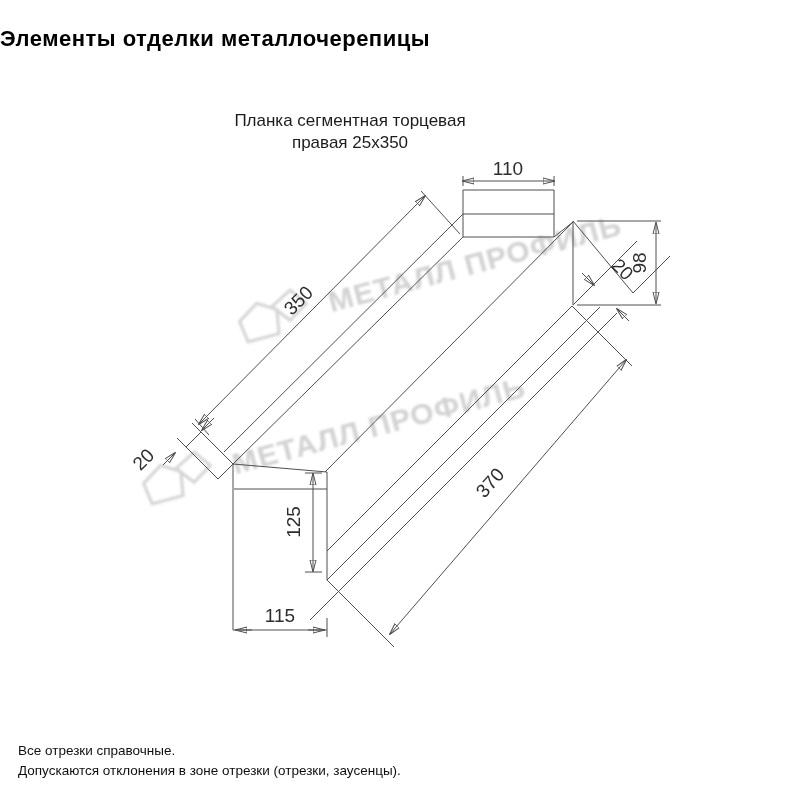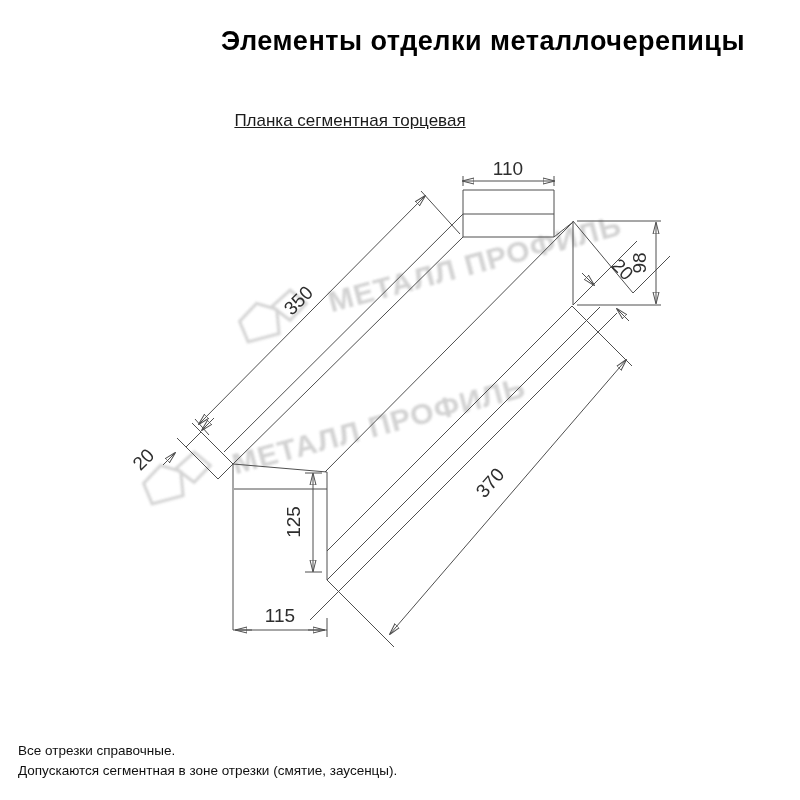--- a/index.html
+++ b/index.html
@@ -5,30 +5,29 @@
   html,body{margin:0;padding:0;background:#ffffff;}
   .page{
     position:relative;
     width:800px;height:800px;
     background:#ffffff;
     overflow:hidden;
     font-family:"Liberation Sans", sans-serif;
   }
   .title{
     position:absolute;left:0;top:26px;width:745px;
-    text-align:right;
-    font-size:27px;font-weight:700;color:#000000;
+    text-align:left;
+    font-size:22px;font-weight:700;color:#000000;
     letter-spacing:.5px;
   }
   .subtitle{
     position:absolute;left:0;top:110px;width:700px;
     text-align:center;
     font-size:17px;font-weight:400;color:#1c1c1c;
     line-height:1.3;
-    text-decoration:underline;
   }
   .notes{
     position:absolute;left:18px;top:741px;
     font-size:13.5px;color:#101010;line-height:1.5;
   }
   
   .wm{
     position:absolute;display:flex;align-items:center;gap:12px;
     transform-origin:0 50%;
     filter:blur(1px);opacity:.8;
@@ -52,20 +51,21 @@
 </style>
 </head>
 <body>
 
 <div class="page">
 
   <div class="title">Элементы отделки металлочерепицы</div>
 
   <div class="subtitle">
     <div>Планка сегментная торцевая</div>
+    <div>правая 25х350</div>
   </div>
 
   <div class="wm" id="wm1">
     <svg width="82" height="54" viewBox="0 0 82 54">
       <g stroke="#c9c9c9" stroke-width="3" fill="rgba(255,255,255,0.4)">
         <path d="M6,44 L3,22 L24,9 L42,20 L38,44 Z"></path>
         <path d="M38,16 L60,5 L72,22 L52,34 Z"></path>
       </g>
     </svg>
     <span class="wm-text">МЕТАЛЛ ПРОФИЛЬ</span>
@@ -174,16 +174,16 @@
 
     <g>
       <line x1="252" y1="630" x2="236" y2="630" marker-end="url(#ar)"></line>
       <line x1="308" y1="630" x2="324" y2="630" marker-end="url(#ar)"></line>
       <text class="dimtxt" x="280" y="622" text-anchor="middle">115</text>
     </g>
   </svg>
 
   <div class="notes">
     <div>Все отрезки справочные.</div>
-    <div>Допускаются сегментная в зоне отрезки (смятие, заусенцы).</div>
+    <div>Допускаются отклонения в зоне отрезки (отрезки, заусенцы).</div>
   </div>
 
 </div>
 
 </body></html>

